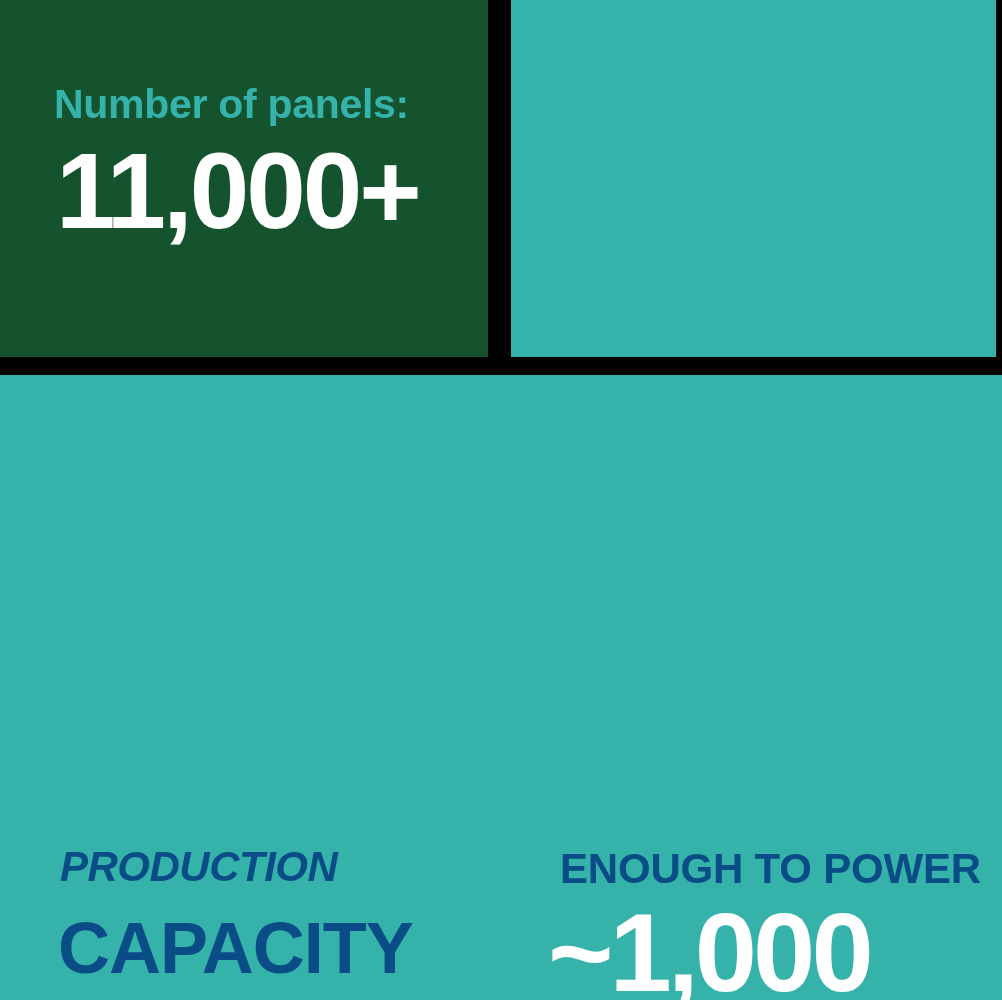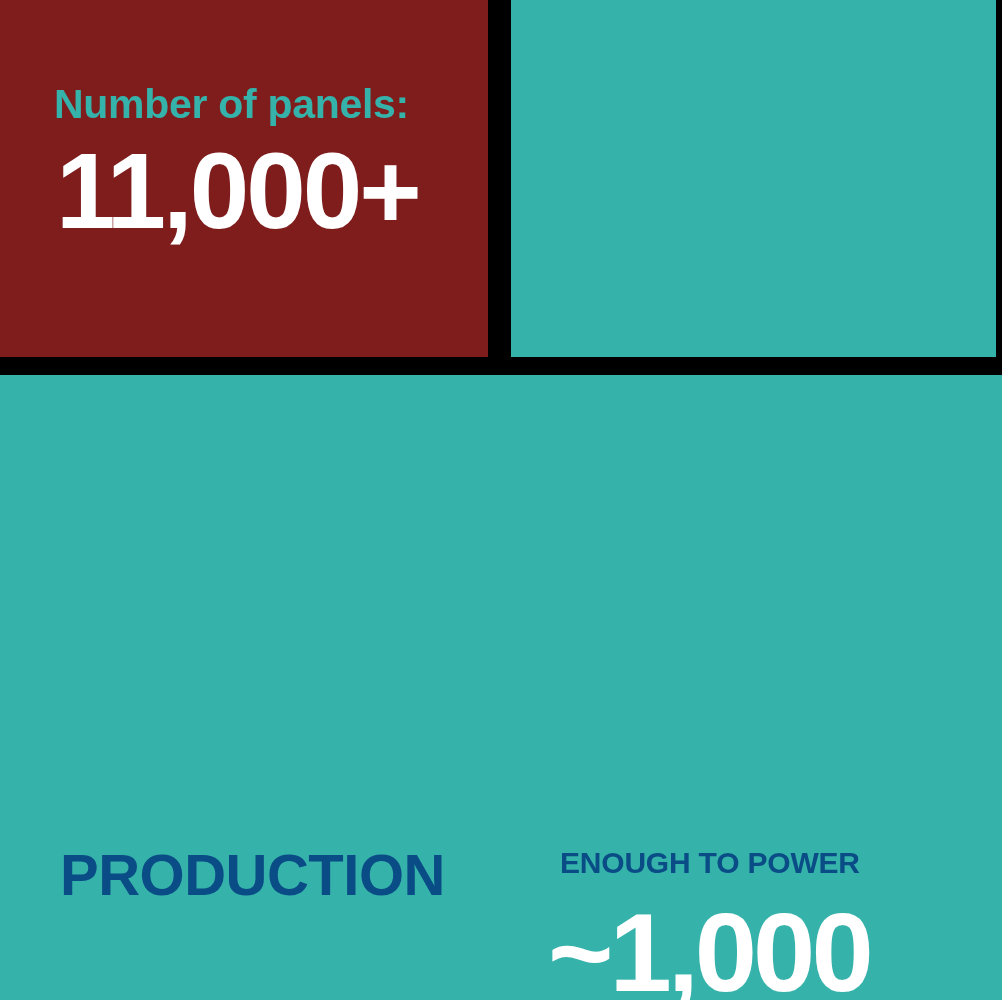--- a/index.html
+++ b/index.html
@@ -22,21 +22,21 @@
     height: 1000px;
     background: #000000;
   }
 
   
   .panel { position: absolute; overflow: hidden; }
 
   #panel-panels {
     left: 0px; top: 0px;
     width: 488px; height: 357px;
-    background: #7f1d1d;
+    background: #14532d;
   }
   #panel-roof {
     left: 511px; top: 0px;
     width: 485px; height: 357px;
     background: #35b3ab;
   }
   #panel-bottom {
     left: 0px; top: 375px;
     width: 1002px; height: 625px;
     background: #35b3ab;
@@ -76,35 +76,36 @@
     position: absolute;
     left: 56px; top: 138px;
     font-size: 107px;
     letter-spacing: -3px;
   }
 
   
   #prod-line1 {
     position: absolute;
     left: 60px; top: 471px;
-    font-size: 58px;
+    font-size: 42px;
     letter-spacing: -0.5px;
+    font-style: italic;
   }
   #prod-line2 {
     position: absolute;
     left: 58px; top: 537px;
     font-size: 72px;
     letter-spacing: -1px;
   }
 
   
   #homes-caption {
     position: absolute;
     left: 560px; top: 473px;
-    font-size: 30px;
+    font-size: 42px;
     letter-spacing: -0.2px;
   }
   #homes-value {
     position: absolute;
     left: 548px; top: 522px;
     font-size: 112px;
     letter-spacing: -4px;
   }
 </style>
 </head>
@@ -119,19 +120,20 @@
 
   <div class="panel" id="panel-roof">
     
     
     
   </div>
 
   <div class="panel" id="panel-bottom">
 
     <div class="lbl-blue" id="prod-line1">PRODUCTION</div>
+    <div class="lbl-blue" id="prod-line2">CAPACITY</div>
 
     <div class="lbl-blue" id="homes-caption">ENOUGH TO POWER</div>
     <div class="lbl-white" id="homes-value">~1,000</div>
 
   </div>
 
 </div>
 
 </body></html>

